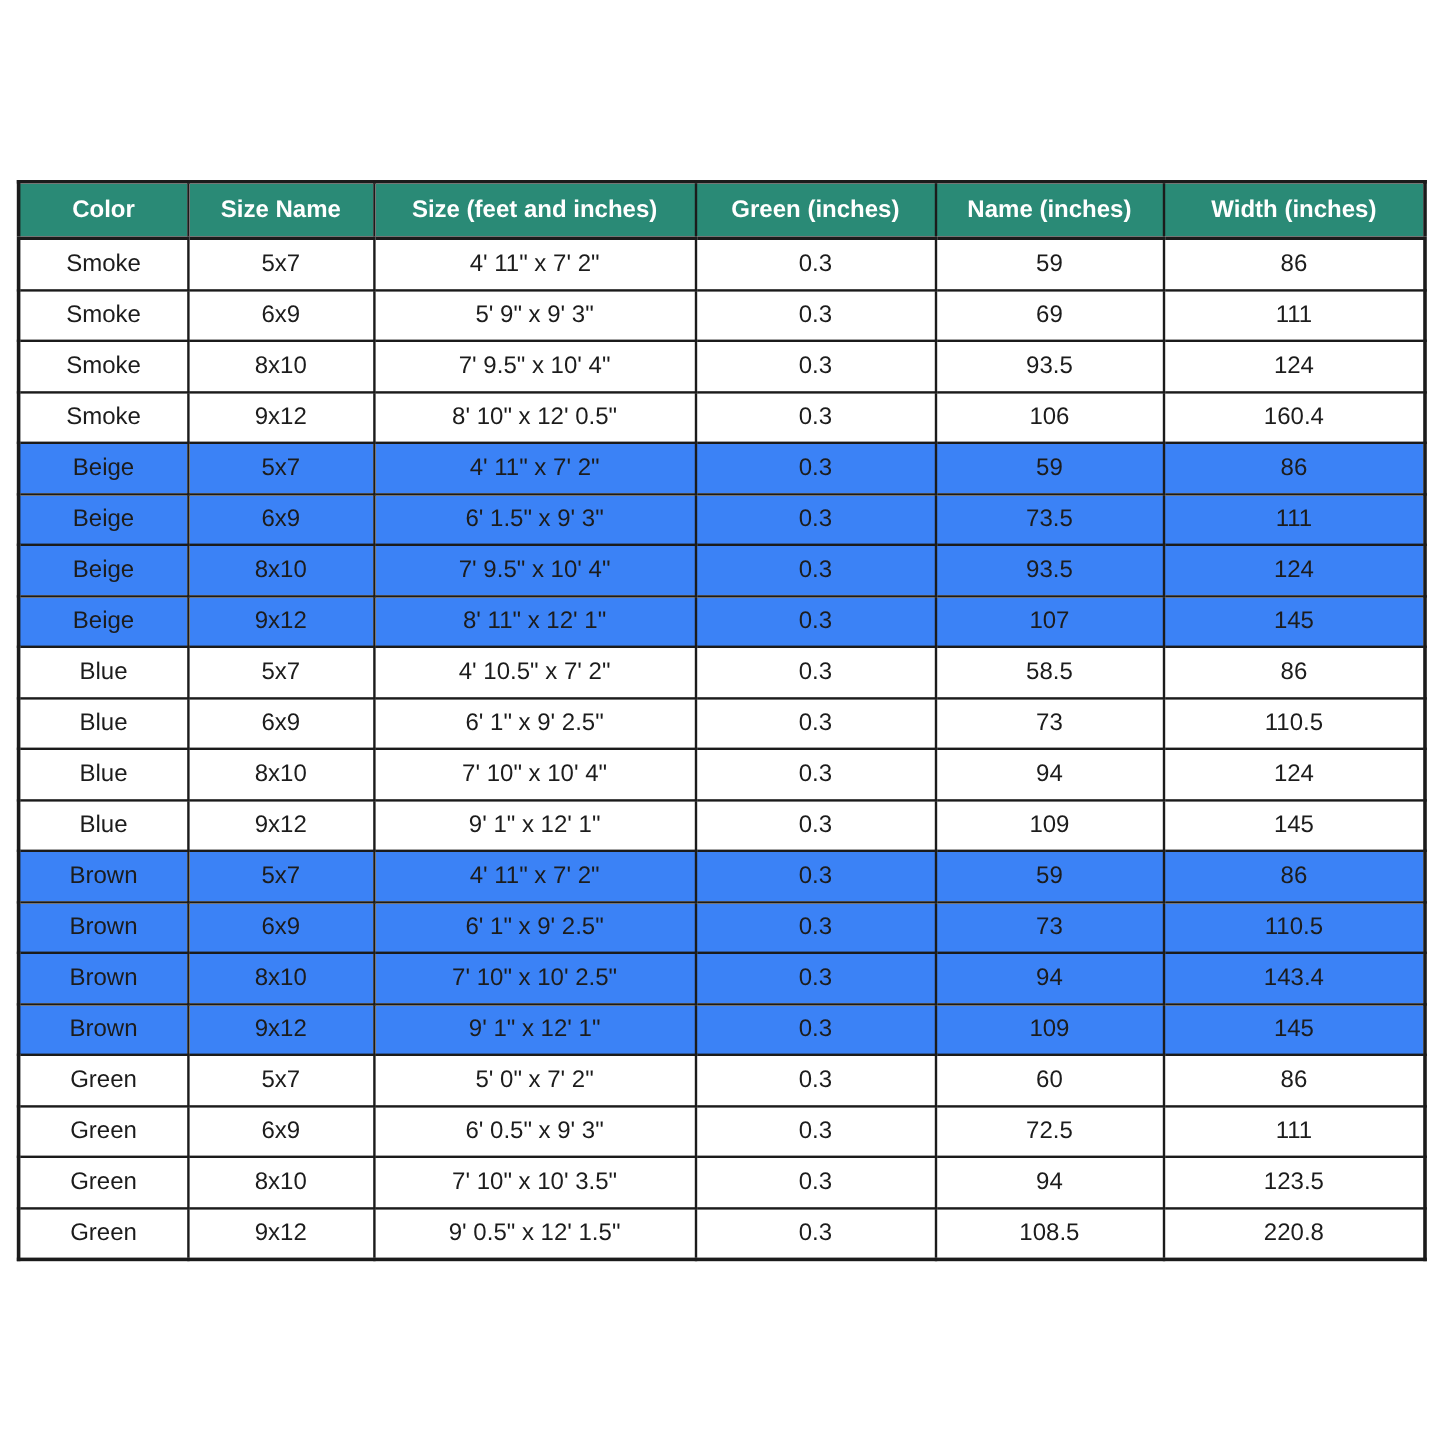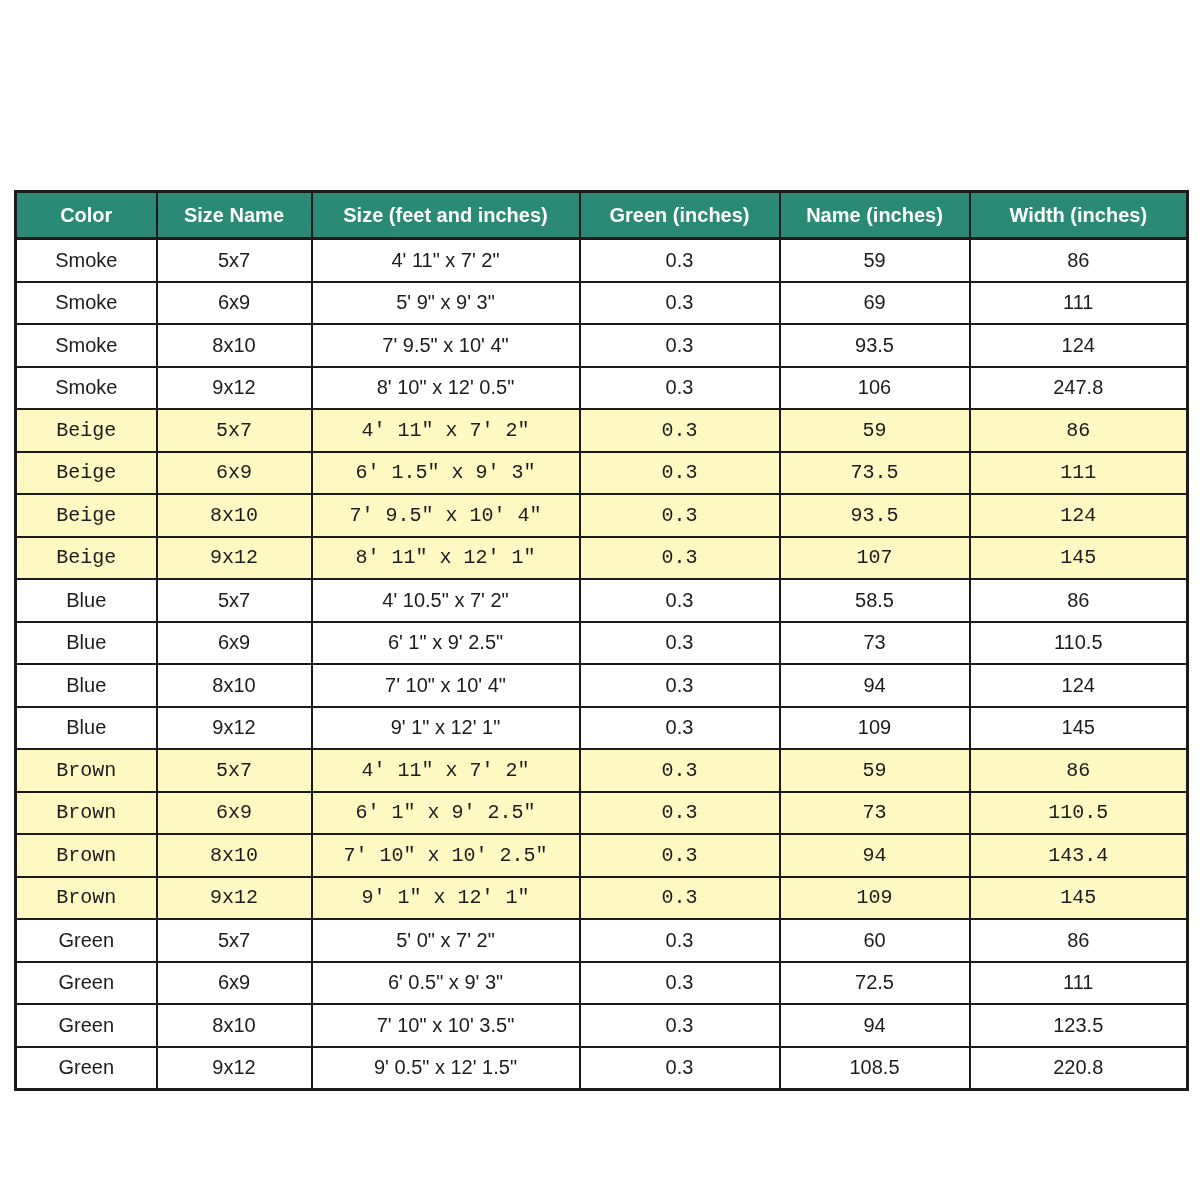--- a/index.html
+++ b/index.html
@@ -9,21 +9,20 @@
     width: 1200px;
     height: 1200px;
     font-family: "Liberation Sans", sans-serif;
   }
   .page {
     position: relative;
     width: 1200px;
     height: 1076px;
     background: #ffffff;
     overflow: hidden;
-    margin-top: 40px;
   }
   table.spec-table {
     position: absolute;
     left: 14px;
     top: 150px;
     width: 1172px;
     border-collapse: collapse;
     table-layout: fixed;
     border: 3px solid #1b1b1b;
   }
@@ -48,21 +47,21 @@
     color: #ffffff;
     background: #2a8a76;
     border-bottom: 3px solid #1b1b1b;
   }
   .spec-table td {
     height: 40.5px;
     font-size: 20px;
     color: #1c1c1c;
     background: #ffffff;
   }
-  tr.shaded td { background: #fef9c3; font-family: Liberation Mono, monospace; }
+  tr.shaded td { background: #3b82f6; }
 </style>
 </head>
 <body>
 
 <div class="page">
   <table class="spec-table">
     <colgroup>
       <col class="c0">
         <col class="c1">
         <col class="c2">
@@ -104,21 +103,21 @@
       <td>0.3</td>
       <td>93.5</td>
       <td>124</td>
     </tr>
         <tr>
       <td>Smoke</td>
       <td>9x12</td>
       <td>8' 10" x 12' 0.5"</td>
       <td>0.3</td>
       <td>106</td>
-      <td>247.8</td>
+      <td>160.4</td>
     </tr>
         <tr class="shaded">
       <td>Beige</td>
       <td>5x7</td>
       <td>4' 11" x 7' 2"</td>
       <td>0.3</td>
       <td>59</td>
       <td>86</td>
     </tr>
         <tr class="shaded">

